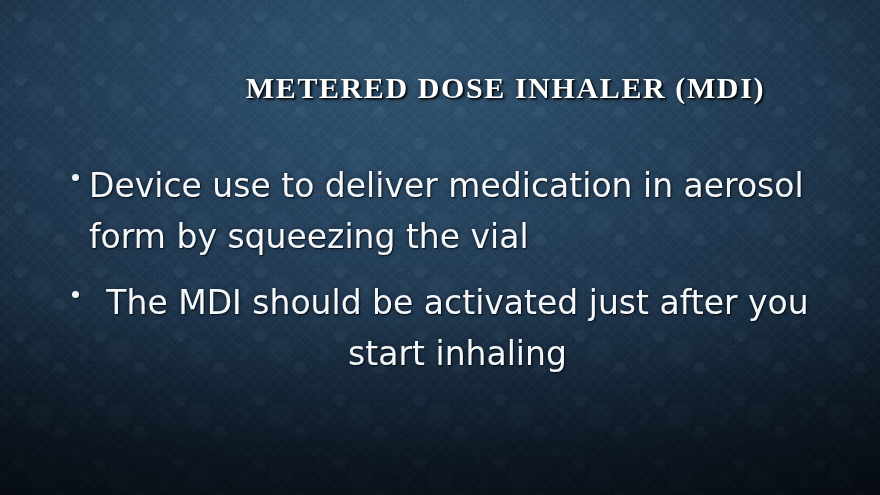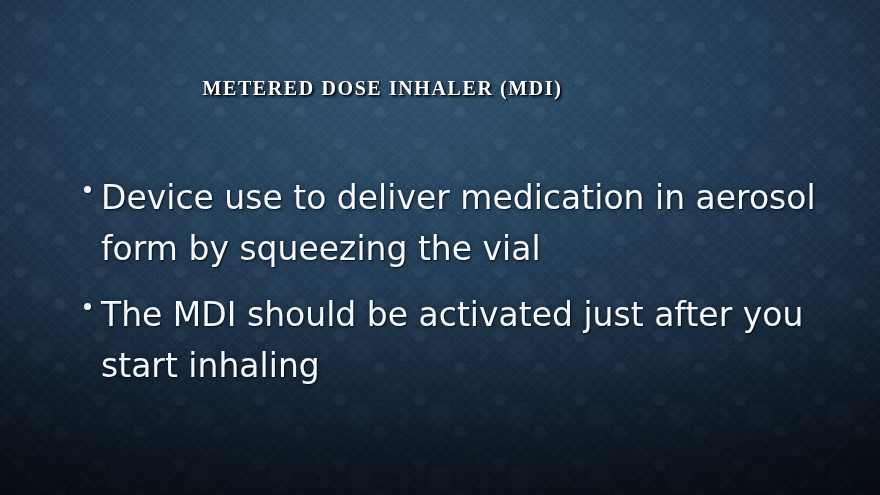--- a/index.html
+++ b/index.html
@@ -83,57 +83,57 @@
   .content {
     position: absolute;
     inset: 0;
   }
 
   .slide-title {
     position: absolute;
     top: 71px;
     left: 0;
     width: 765px;
-    text-align: center;
+    text-align: right;
     font-family: "Liberation Serif", "DejaVu Serif", serif;
     font-weight: bold;
-    font-size: 20px;
+    font-size: 30px;
     line-height: 34px;
     letter-spacing: 1.6px;
     color: #ffffff;
     text-shadow:
       1px 1px 0 rgba(5,10,16,.85),
       2px 2px 2px rgba(3,8,14,.75),
       0 0 6px rgba(0,0,0,.4);
     white-space: nowrap;
   }
 
   .body-list {
     position: absolute;
     top: 160px;
     left: 66px;
     width: 760px;
-    margin: 12px;
+    margin: 0;
     padding: 0;
     list-style: none;
   }
 
   .bullet-item {
     position: relative;
     padding-left: 23px;
     margin: 0 0 15px 0;
     font-size: 33px;
     line-height: 51px;
     font-weight: normal;
     color: #f4f8fb;
     text-shadow:
       1px 1px 1px rgba(4,9,15,.8),
       0 0 5px rgba(2,6,11,.45);
   }
-  .bullet-item:last-child { margin-bottom: 0; }
+  .bullet-item:last-child { margin-bottom: 0; text-align: center; }
 
   .bullet-item::before {
     content: "";
     position: absolute;
     left: 6px;
     top: 14px;
     width: 7px;
     height: 7px;
     border-radius: 50%;
     background: #eef4f9;

